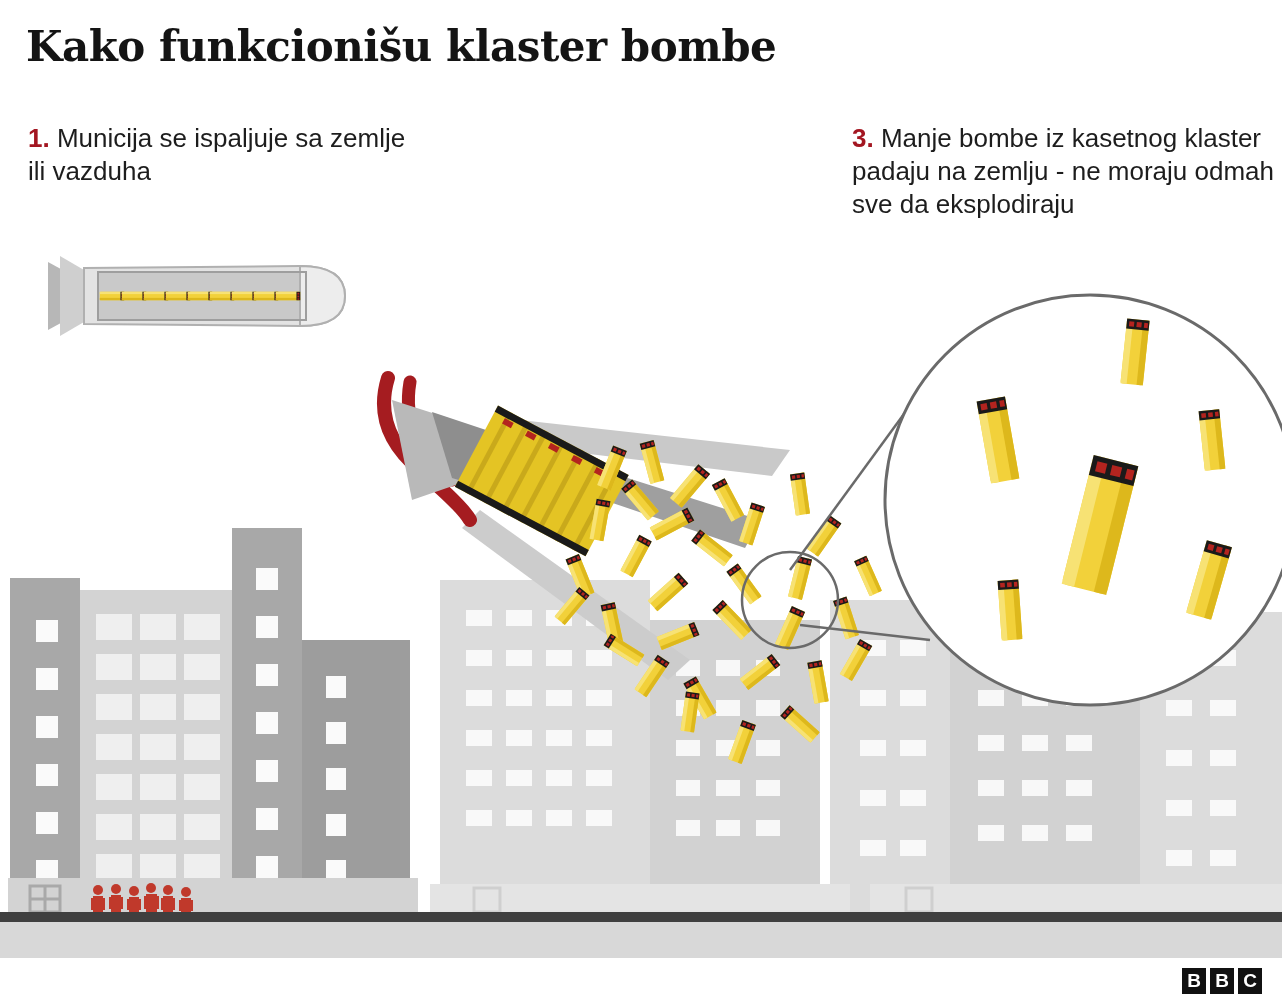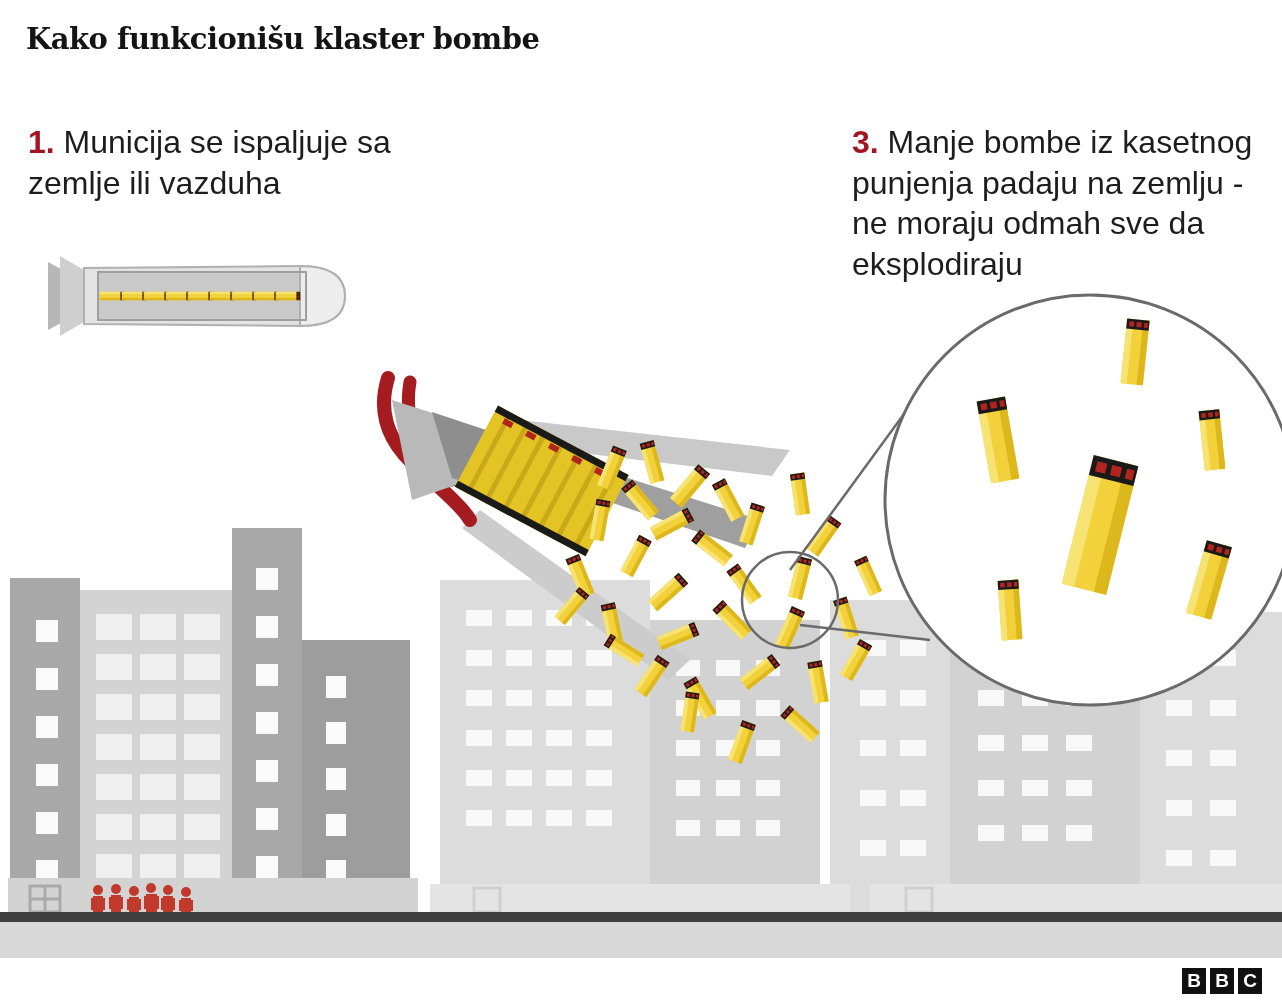--- a/index.html
+++ b/index.html
@@ -23,30 +23,30 @@
     height: 1008px;
   }
 
   
   .title {
     position: absolute;
     left: 26px;
     top: 22px;
     font-family: "DejaVu Serif", serif;
     font-weight: bold;
-    font-size: 29px;
+    font-size: 42px;
     letter-spacing: -0.5px;
     color: #141414;
     white-space: nowrap;
   }
 
   
   .step {
     position: absolute;
-    font-size: 32px;
+    font-size: 26px;
     line-height: 1.27;
     color: #1d1d1d;
   }
   .step .num {
     color: #a31621;
     font-weight: bold;
   }
   #step-1 { left: 28px;  top: 122px; width: 390px; }
   #step-2 { left: 458px; top: 122px; width: 360px; }
   #step-3 { left: 852px; top: 122px; width: 430px; }
@@ -96,21 +96,21 @@
 <div id="infographic">
 
   <div class="title">Kako funkcionišu klaster bombe</div>
 
   <div class="step" id="step-1">
     <span class="num">1.</span>
     <span>Municija se ispaljuje sa zemlje ili vazduha</span>
   </div>
   <div class="step" id="step-3">
     <span class="num">3.</span>
-    <span>Manje bombe iz kasetnog punjenja padaju na zemlju - ne moraju odmah sve da eksplodiraju</span>
+    <span>Manje bombe iz kasetnog klaster padaju na zemlju - ne moraju odmah sve da eksplodiraju</span>
   </div>
 
   <svg width="1282" height="1008" viewBox="0 0 1282 1008" style="position:absolute;left:0;top:0;">
 
     <defs>
       <clipPath id="magclip">
         <circle cx="1090" cy="500" r="205"></circle>
       </clipPath>
       <g id="bomblet">
         <rect x="-9" y="-26" width="18" height="52" rx="2" fill="#f2d13a"></rect>

